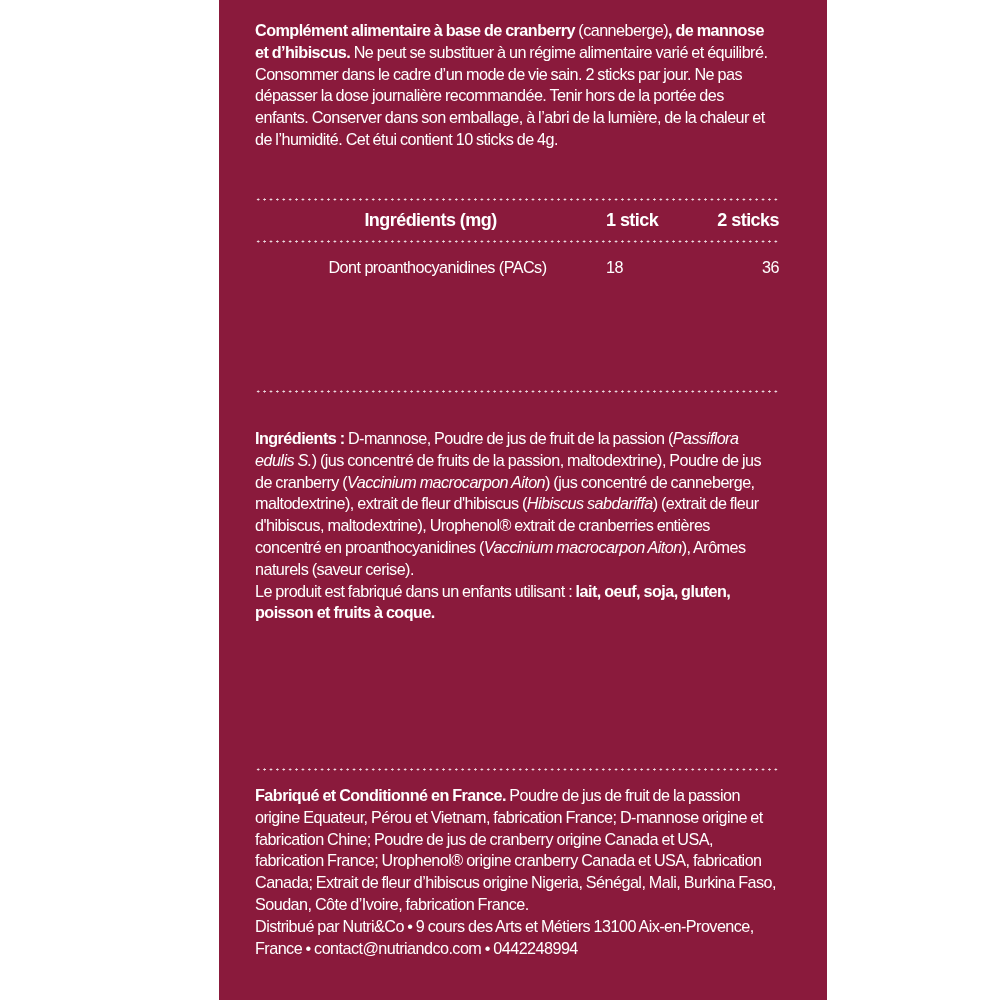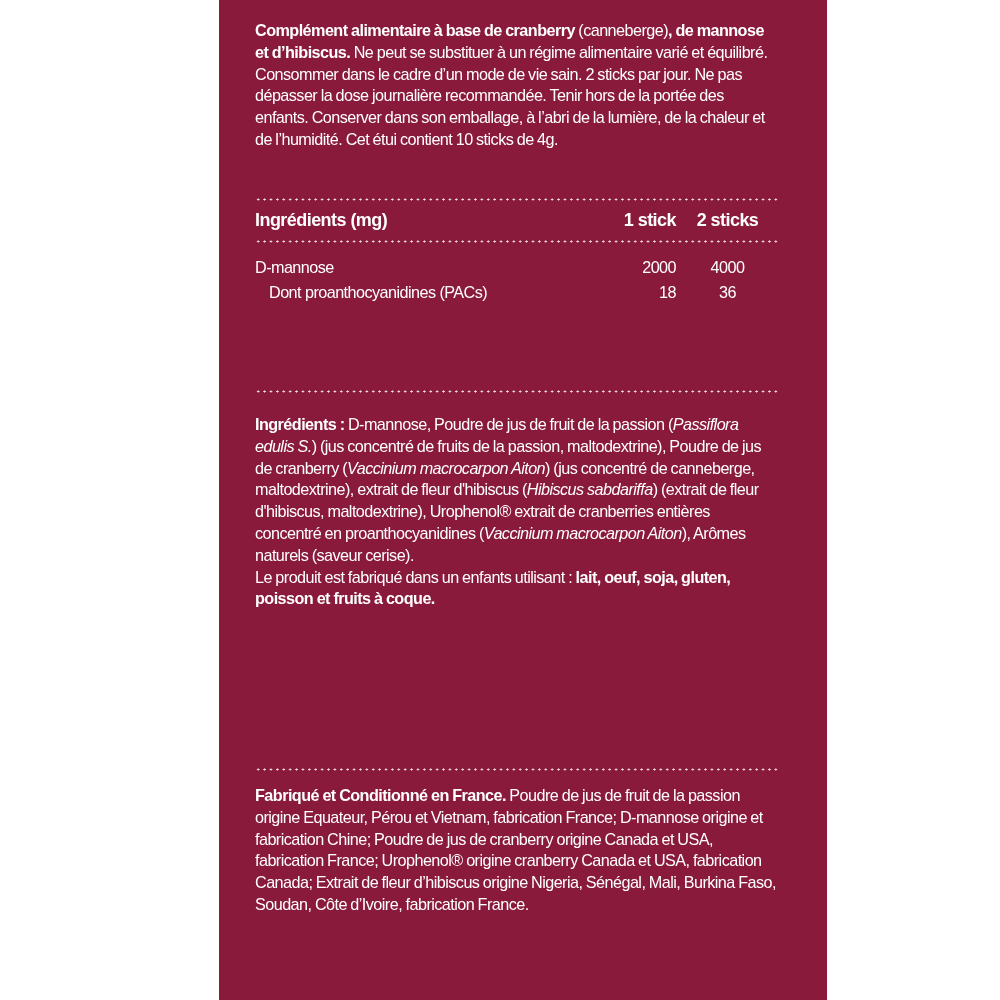--- a/index.html
+++ b/index.html
@@ -15,23 +15,23 @@
     .txt { font-size: 16.2px; line-height: 21.8px; letter-spacing: -0.55px; word-spacing: -0.5px; }
     .b { font-weight: bold; }
     .i { font-style: italic; }
     .dots {
       position: absolute; left: 36px; width: 524px; height: 3px;
       background-image: radial-gradient(circle, rgba(255,255,255,0.85) 0.9px, transparent 1.2px);
       background-size: 6.4px 3px;
       background-repeat: repeat-x;
     }
     table.ing { border-collapse: collapse; width: 524px; font-size: 16.2px; letter-spacing: -0.55px; }
-    table.ing td { padding: 0; height: 24.5px; line-height: 24.5px; white-space: nowrap; }
-    table.ing td.num1 { text-align: right; width: 70px; }
-    table.ing td.num2 { text-align: center; width: 103px; }
+    table.ing td { padding: 0; height: 24.5px; line-height: 24.5px; white-space: nowrap; text-align: center; }
+    table.ing td.num1 { text-align: left; width: 70px; }
+    table.ing td.num2 { text-align: right; width: 103px; }
     .hdr td { font-weight: bold; font-size: 18px; height: 26px; }
     .indent { padding-left: 14px !important; }
   </style>
 </head>
 <body>
 
 <div class="panel">
 
   <div class="inner txt" style="top: 20px;">
     <span class="b">Complément alimentaire à base de cranberry</span><span> (canneberge)</span><span class="b">, de mannose et d’hibiscus.</span><span> Ne peut se substituer à un régime alimentaire varié et équilibré. Consommer dans le cadre d’un mode de vie sain. 2 sticks par jour. Ne pas dépasser la dose journalière recommandée. Tenir hors de la portée des enfants. Conserver dans son emballage, à l’abri de la lumière, de la chaleur et de l’humidité. Cet étui contient 10 sticks de 4g.</span>
@@ -49,42 +49,38 @@
       </tr>
     </tbody>
       </table>
   </div>
 
   <div class="dots" style="top: 240px;"></div>
 
   <div class="inner" style="top: 255px;">
     <table class="ing">
       <tbody>
-          <tr>
-        <td>D-mannose</td>
-        <td class="num1">2000</td>
-        <td class="num2">4000</td>
-      </tr>
       <tr>
         <td class="indent">Dont proanthocyanidines (PACs)</td>
         <td class="num1">18</td>
         <td class="num2">36</td>
       </tr>
     </tbody>
       </table>
   </div>
 
   <div class="dots" style="top: 390px;"></div>
 
-  <div class="inner txt" style="top: 414px;">
+  <div class="inner txt" style="top: 428px;">
     <span class="b">Ingrédients :</span><span> D-mannose, Poudre de jus de fruit de la passion (</span><span class="i">Passiflora edulis S.</span><span>)  (jus concentré de fruits de la passion, maltodextrine), Poudre de jus de cranberry (</span><span class="i">Vaccinium macrocarpon Aiton</span><span>) (jus concentré de canneberge, maltodextrine), extrait de fleur d'hibiscus (</span><span class="i">Hibiscus sabdariffa</span><span>) (extrait de fleur d'hibiscus, maltodextrine), Urophenol® extrait de cranberries entières concentré en proanthocyanidines (</span><span class="i">Vaccinium macrocarpon Aiton</span><span>), Arômes naturels (saveur cerise).</span>
     <br>
     <span>Le produit est fabriqué dans un enfants utilisant : </span><span class="b">lait, oeuf, soja, gluten, poisson et fruits à coque.</span>
   </div>
 
   <div class="dots" style="top: 768px;"></div>
 
   <div class="inner txt" style="top: 785px;">
     <span class="b">Fabriqué et Conditionné en France.</span><span> Poudre de jus de fruit de la passion origine Equateur, Pérou et Vietnam, fabrication France; D-mannose origine et fabrication Chine; Poudre de jus de cranberry origine Canada et USA, fabrication France; Urophenol® origine cranberry Canada et USA, fabrication Canada; Extrait de fleur d’hibiscus origine Nigeria, Sénégal, Mali, Burkina Faso, Soudan, Côte d’Ivoire, fabrication France.</span>
     <br>
+    <span>Distribué par Nutri&amp;Co • 9 cours des Arts et Métiers 13100 Aix-en-Provence, France • contact@nutriandco.com • 0442248994</span>
   </div>
 
 </div>
 
 </body></html>

